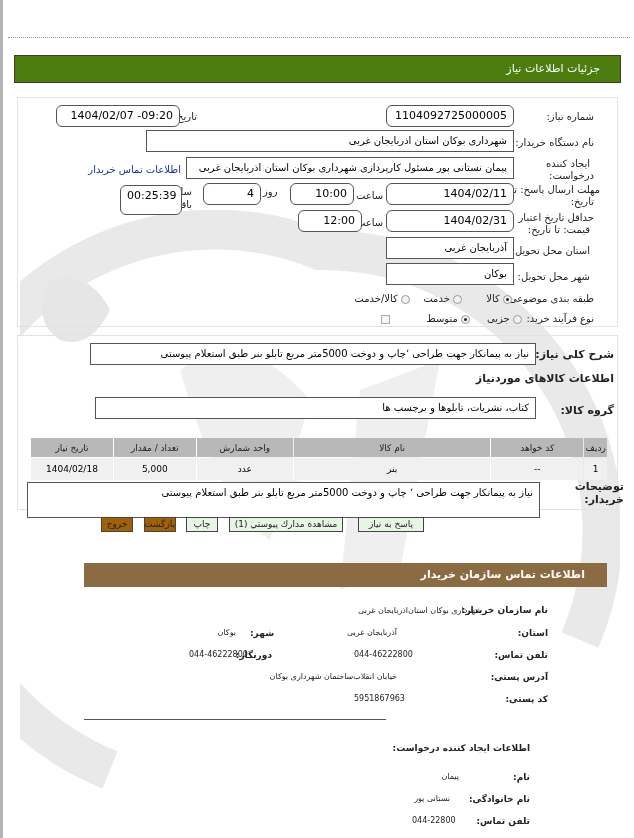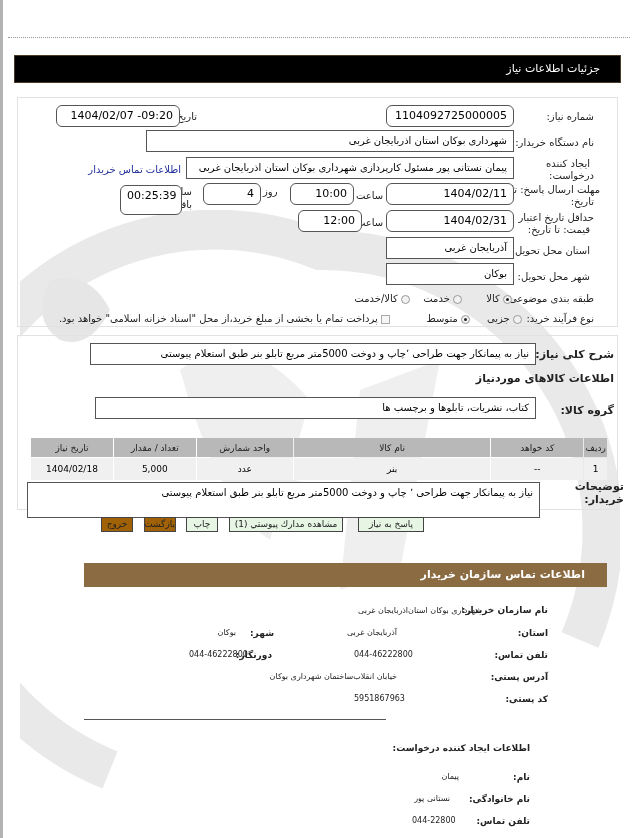--- a/index.html
+++ b/index.html
@@ -7,21 +7,21 @@
     width:634px; height:838px; overflow:hidden; position:relative;
     background:#ffffff;
     font-family:"DejaVu Sans", sans-serif;
     font-size:10px; color:#000;
   }
   .left-rule { position:absolute; left:0; top:0; width:3px; height:838px; background:#b3b3b3; }
   .dotted { position:absolute; left:8px; right:4px; top:37px; border-top:1px dotted #999; }
   .watermark { position:absolute; left:20px; top:210px; width:600px; height:600px; pointer-events:none; }
   .header-bar {
     position:absolute; left:14px; top:55px; width:607px; height:28px;
-    background:#000000; border:1px solid #4a3a26; box-sizing:border-box;
+    background:#4d7c0f; border:1px solid #4a3a26; box-sizing:border-box;
     color:#fff; direction:rtl; font-size:11px; line-height:26px; padding-right:20px;
   }
   .panel {
     position:absolute; left:17px; top:97px; width:601px; height:230px;
     border:1px solid #e2e2e2; box-sizing:border-box; background:transparent;
   }
   .panel2 {
     position:absolute; left:17px; top:335px; width:601px; height:175px;
     border:1px solid #e2e2e2; box-sizing:border-box;
   }
@@ -128,21 +128,20 @@
 <div class="opt" style="right:112px; top:312px;">
   <span class="radio"></span>
   <span>جزیی</span>
 </div>
 <div class="opt" style="right:164px; top:312px;">
   <span class="radio on"></span>
   <span>متوسط</span>
 </div>
 <div class="opt" style="right:244px; top:312px;">
   <span class="check"></span>
-  <span>پرداخت تمام یا بخشی از مبلغ خرید،از محل "اسناد خزانه اسلامی" خواهد بود.</span>
 </div>
 
 <div class="panel2"></div>
 <div class="lbl bold" style="right:20px; top:348px; font-size:11px;">شرح کلی نیاز:</div>
 <div class="box" style="left:90px; top:343px; width:446px; height:22px;">نیاز به  پیمانکار جهت طراحی ٬چاپ و دوخت 5000متر مربع تابلو بنر طبق  استعلام  پیوستی</div>
 <div class="lbl bold" style="right:20px; top:372px; font-size:11px;">اطلاعات کالاهای موردنیاز</div>
 <div class="lbl bold" style="right:20px; top:404px; font-size:11px;">گروه کالا:</div>
 <div class="box" style="left:95px; top:397px; width:441px; height:22px;">کتاب،  نشریات،  تابلوها و برچسب ها</div>
 
 <table class="items">

